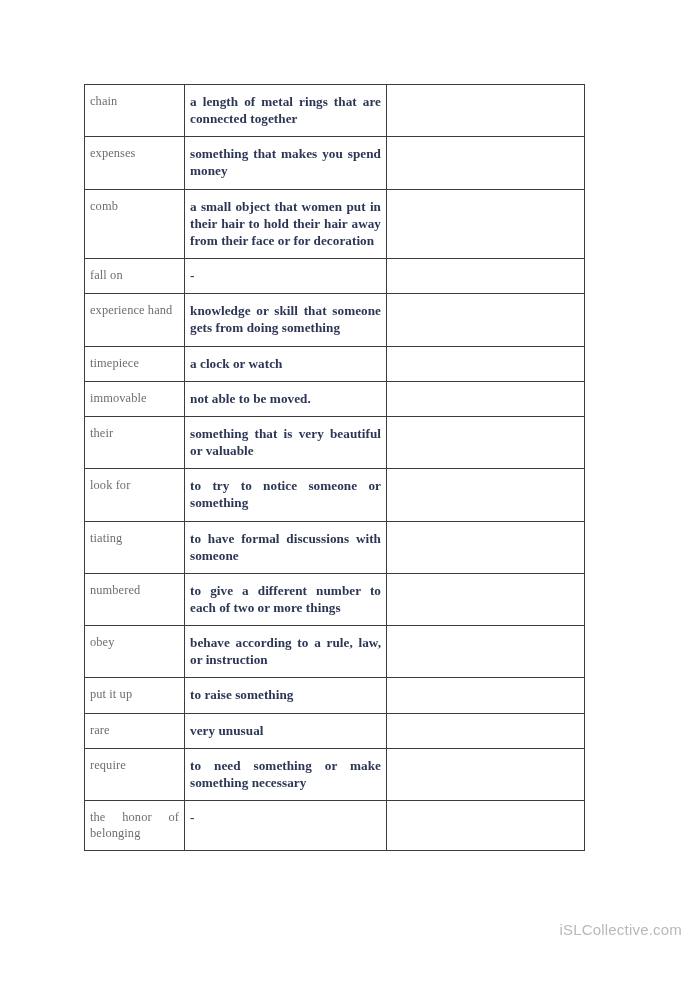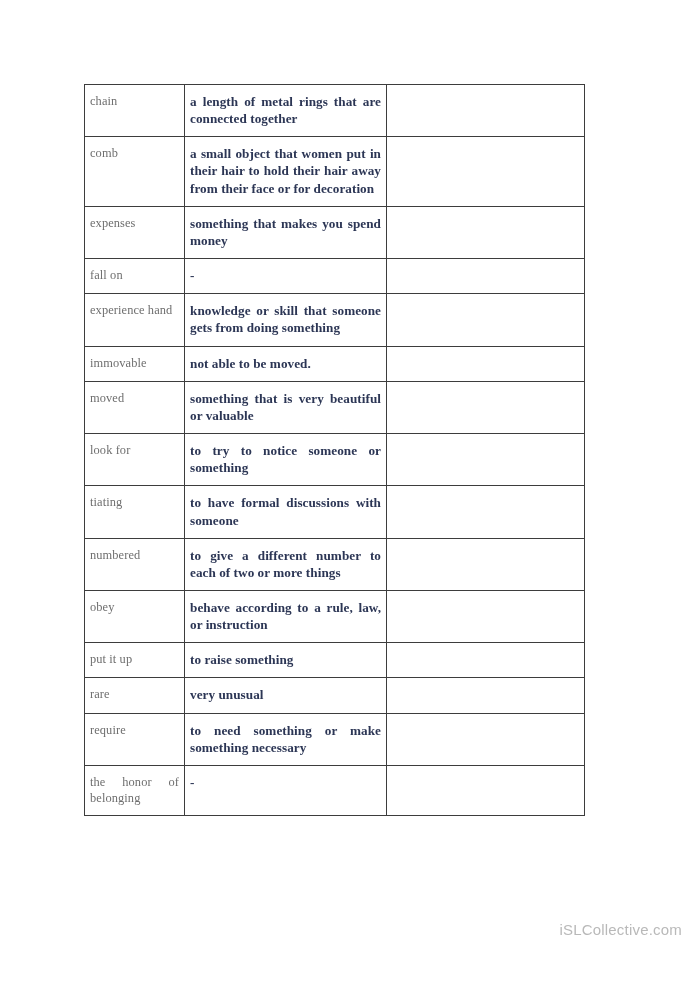--- a/index.html
+++ b/index.html
@@ -101,46 +101,51 @@
       <col class="col-def">
       <col class="col-answer">
     </colgroup>
     <tbody id="vocab-table-body">
         <tr>
           <td class="term-cell term-natural">chain</td>
           <td class="def-cell">a length of metal rings that are connected together</td>
           <td class="answer-cell"></td>
         </tr>
         <tr>
-          <td class="term-cell term-natural">comb</td>
-          <td class="def-cell">a small object that women put in their hair to hold their hair away from their face or for decoration</td>
+          <td class="term-cell term-natural">expenses</td>
+          <td class="def-cell">something that makes you spend money</td>
           <td class="answer-cell"></td>
         </tr>
         <tr>
-          <td class="term-cell term-natural">expenses</td>
-          <td class="def-cell">something that makes you spend money</td>
+          <td class="term-cell term-natural">comb</td>
+          <td class="def-cell">a small object that women put in their hair to hold their hair away from their face or for decoration</td>
           <td class="answer-cell"></td>
         </tr>
         <tr>
           <td class="term-cell term-natural">fall on</td>
           <td class="def-cell def-dash">-</td>
           <td class="answer-cell"></td>
         </tr>
         <tr>
           <td class="term-cell term-natural">experience hand</td>
           <td class="def-cell">knowledge or skill that someone gets from doing something</td>
           <td class="answer-cell"></td>
         </tr>
         <tr>
+          <td class="term-cell term-natural">timepiece</td>
+          <td class="def-cell">a clock or watch</td>
+          <td class="answer-cell"></td>
+        </tr>
+        <tr>
           <td class="term-cell term-natural">immovable</td>
           <td class="def-cell">not able to be moved.</td>
           <td class="answer-cell"></td>
         </tr>
         <tr>
-          <td class="term-cell term-natural">moved</td>
+          <td class="term-cell term-natural">their</td>
           <td class="def-cell">something that is very beautiful or valuable</td>
           <td class="answer-cell"></td>
         </tr>
         <tr>
           <td class="term-cell term-natural">look for</td>
           <td class="def-cell">to try to notice someone or something</td>
           <td class="answer-cell"></td>
         </tr>
         <tr>
           <td class="term-cell term-clipped">tiating</td>

